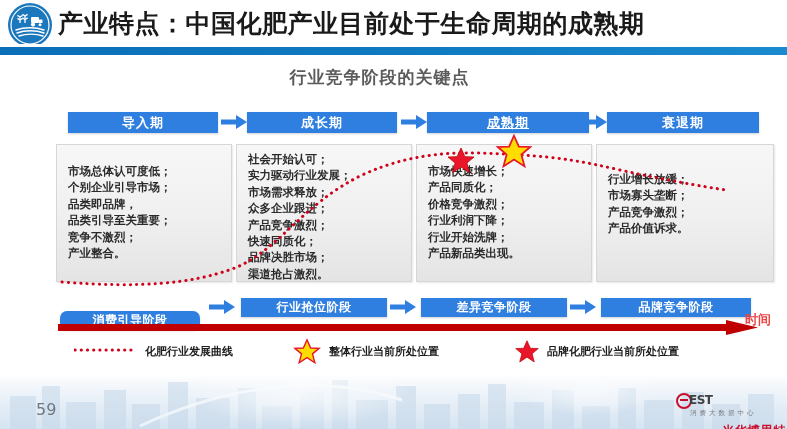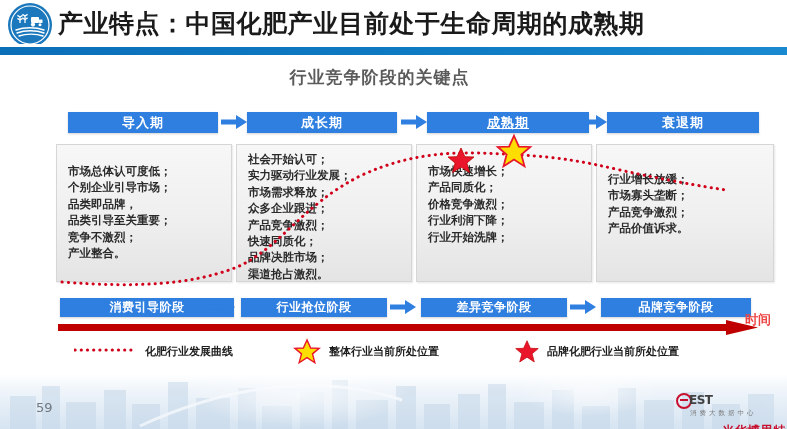--- a/index.html
+++ b/index.html
@@ -93,21 +93,21 @@
   .legend-item{position:absolute;font-size:11px;font-weight:bold;color:#1d1d1d;white-space:nowrap;}
 
   
   .footer{
     position:absolute;left:0;top:374px;width:787px;height:55px;
     background:linear-gradient(to bottom,#ffffff 0%,#eef4fa 30%,#dfeaf5 100%);
     overflow:hidden;
   }
   .city{position:absolute;left:0;top:0;width:787px;height:55px;opacity:.55;}
   .pageno{
-    position:absolute;left:36px;top:400px;font-size:13px;color:#6f7780;
+    position:absolute;left:36px;top:400px;font-size:16px;color:#6f7780;
   }
   .logo{position:absolute;left:676px;top:392px;width:102px;height:30px;}
   .logo-sub{
     position:absolute;left:14px;top:17px;font-size:6.5px;color:#7b7b7b;
     letter-spacing:3px;white-space:nowrap;
   }
   .logo-best{
     position:absolute;left:13px;top:1px;font-size:12px;font-weight:bold;
     color:#404040;font-family:"DejaVu Sans","Liberation Sans",sans-serif;
     letter-spacing:-.5px;
@@ -223,20 +223,21 @@
       </div>
     </div>
 
     <div class="cbox" style="left:416px;width:174px;top:88px;">
       <div class="lines" style="top:18px;">
         <div>市场快速增长；</div>
         <div>产品同质化；</div>
         <div>价格竞争激烈；</div>
         <div>行业利润下降；</div>
         <div>行业开始洗牌；</div>
+        <div>产品新品类出现。</div>
       </div>
     </div>
 
     <div class="cbox" style="left:596px;width:176px;top:88px;">
       <div class="lines" style="top:26px;">
         <div>行业增长放缓；</div>
         <div>市场寡头垄断；</div>
         <div>产品竞争激烈；</div>
         <div>产品价值诉求。</div>
       </div>
@@ -251,21 +252,21 @@
 
       <g transform="translate(461,105) scale(1.0)">
         <path d="M0,-13 L3.9,-4.3 L13,-4 L5.9,2 L8.4,11.5 L0,6 L-8.4,11.5 L-5.9,2 L-13,-4 L-3.9,-4.3 Z" fill="#e8152b" stroke="#c00000" stroke-width="0.8"></path>
       </g>
 
       <g transform="translate(514,96) scale(1.25)">
         <path d="M0,-13 L3.9,-4.3 L13,-4 L5.9,2 L8.4,11.5 L0,6 L-8.4,11.5 L-5.9,2 L-13,-4 L-3.9,-4.3 Z" fill="#ffdd00" stroke="#e8152b" stroke-width="1.4"></path>
       </g>
     </svg>
 
-    <div class="chip2" style="left:60px;top:242px;width:174px;">
+    <div class="chip2" style="left:60px;top:255px;width:140px;border-radius:7px;">
       <span>消费引导阶段</span>
     </div>
     <div class="chip2" style="left:241px;top:242px;width:146px;">
       <span>行业抢位阶段</span>
     </div>
     <div class="chip2" style="left:421px;top:242px;width:146px;">
       <span>差异竞争阶段</span>
     </div>
     <div class="chip2" style="left:601px;top:242px;width:150px;">
       <span>品牌竞争阶段</span>

